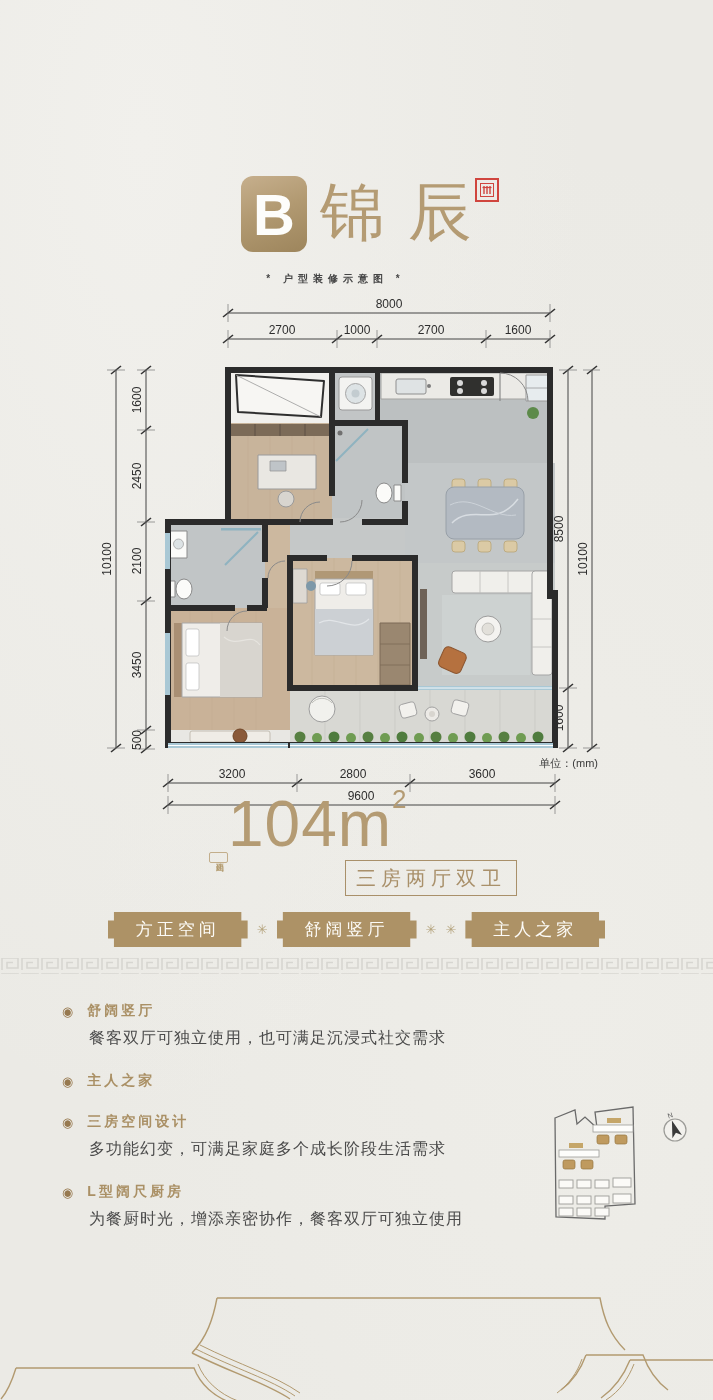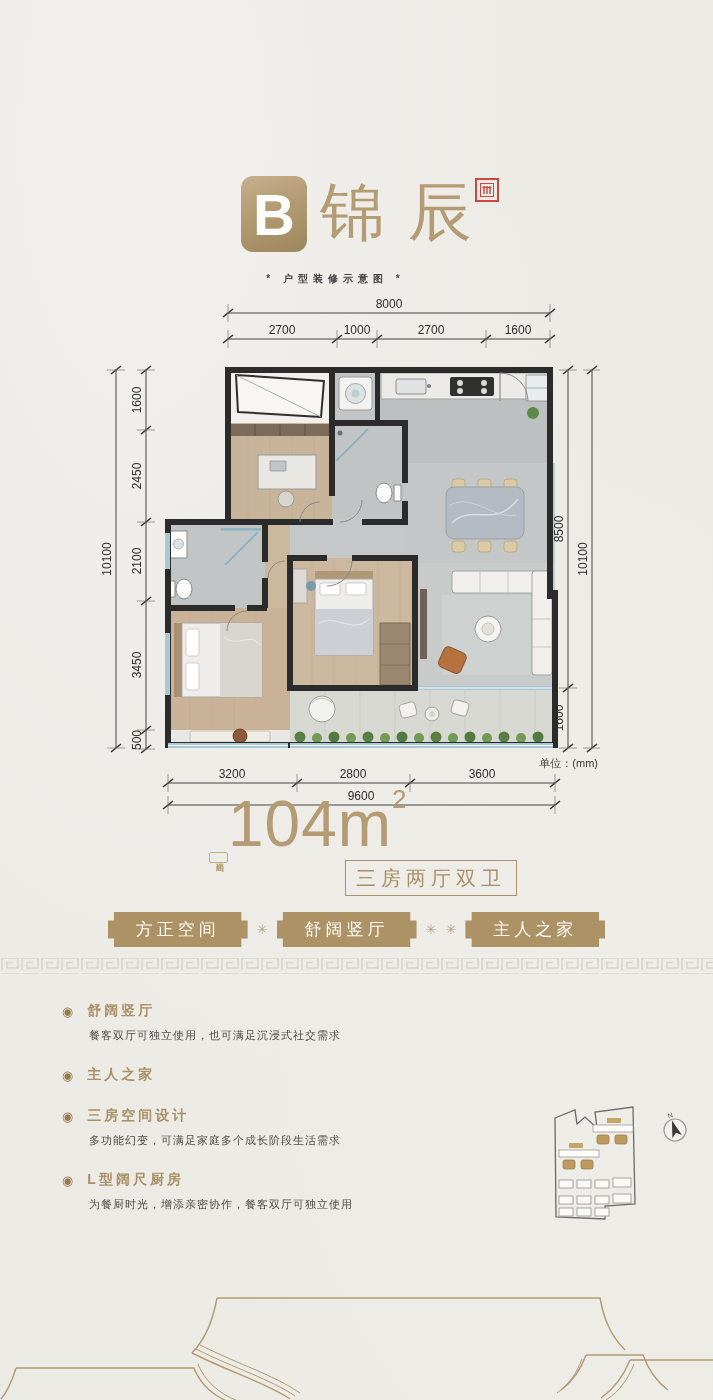--- a/index.html
+++ b/index.html
@@ -44,21 +44,21 @@
                          100% 76%,95.5% 76%,95.5% 100%,4.5% 100%,4.5% 76%,0 76%);}
   .tag-sep{color:#b6a57f;font-size:13px;}
   
   .meander{position:absolute;left:0;top:956px;}
   
   .features{position:absolute;left:62px;top:1002px;width:470px;}
   .feature{margin-bottom:23px;}
   .f-head{display:flex;align-items:center;gap:14px;}
   .f-bullet{color:#97794f;font-size:13px;line-height:13px;}
   .f-title{color:#aa9065;font-size:14px;font-weight:600;letter-spacing:3px;}
-  .f-desc{margin:8px 0 0 27px;color:#4b4b4b;font-size:11px;letter-spacing:1px;}
+  .f-desc{margin:8px 0 0 27px;color:#4b4b4b;font-size:16px;letter-spacing:1px;}
   
   #siteplan{position:absolute;left:535px;top:1088px;}
   #roofline{position:absolute;left:0;top:1285px;}
 </style>
 </head>
 <body>
 
 <div id="page">
 
   <div class="badge">B</div>

